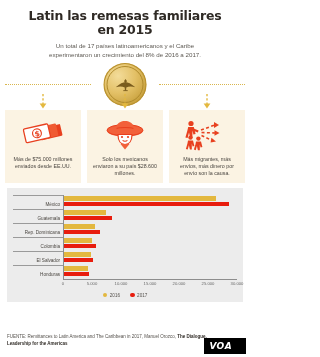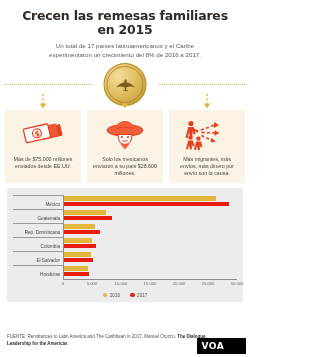--- a/index.html
+++ b/index.html
@@ -234,32 +234,33 @@
   .voa-logo {
     position: absolute;
     right: 4px;
     bottom: 3px;
     background: #000000;
     color: #ffffff;
     font-family: "DejaVu Sans", sans-serif;
     font-weight: bold;
     font-size: 9px;
     letter-spacing: 0.4px;
-    padding: 3px 22px 3px 5px;
+    padding: 3px 14px 3px 5px;
     line-height: 10px;
+    font-style: italic;
   }
 </style>
 </head>
 <body>
 
 <div class="infographic">
 
   <div class="header">
     <div class="title">
-      <div>Crecen las remesas familiares</div>
+      <div>Latin las remesas familiares</div>
       <div>en 2015</div>
     </div>
     <div class="subtitle">
       <div>Un total de 17 países latinoamericanos y el Caribe</div>
       <div>experimentaron un crecimiento del 8% de 2016 a 2017.</div>
     </div>
   </div>
 
   <div class="coin-band">
     <div class="dotline left"></div>

